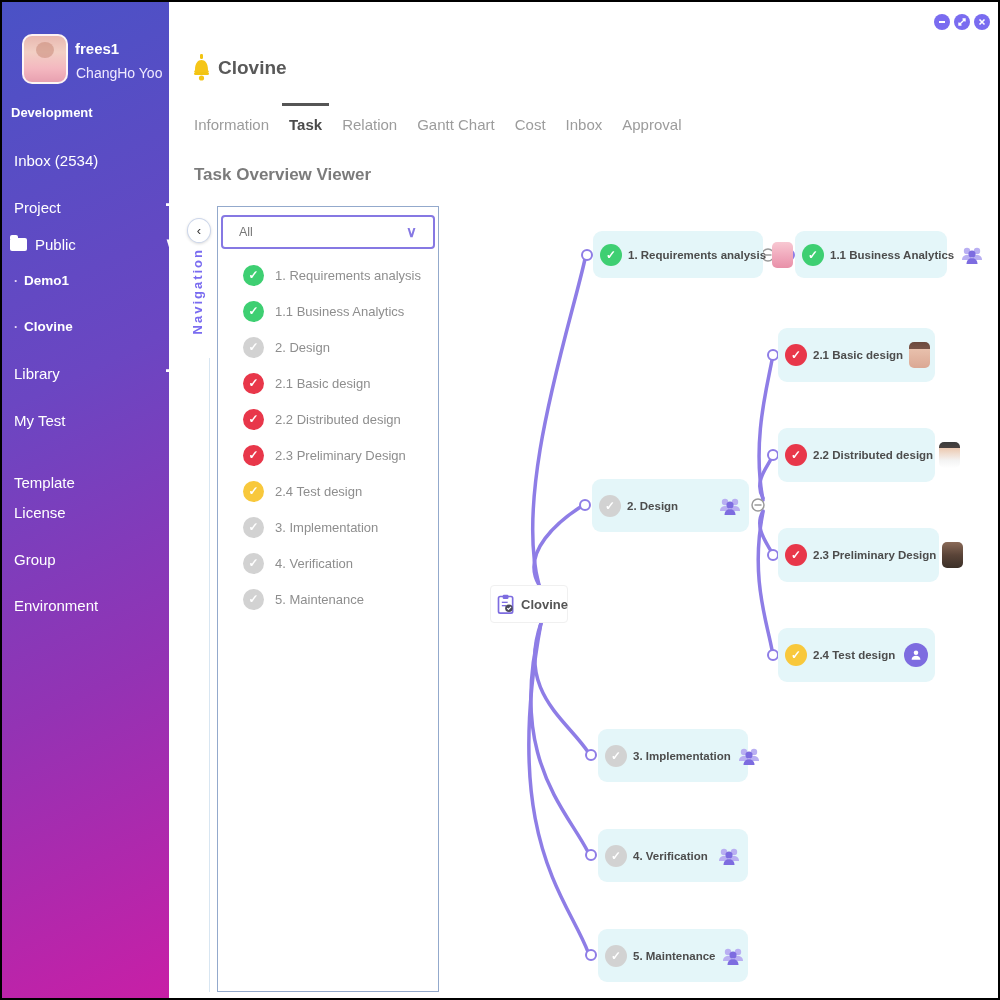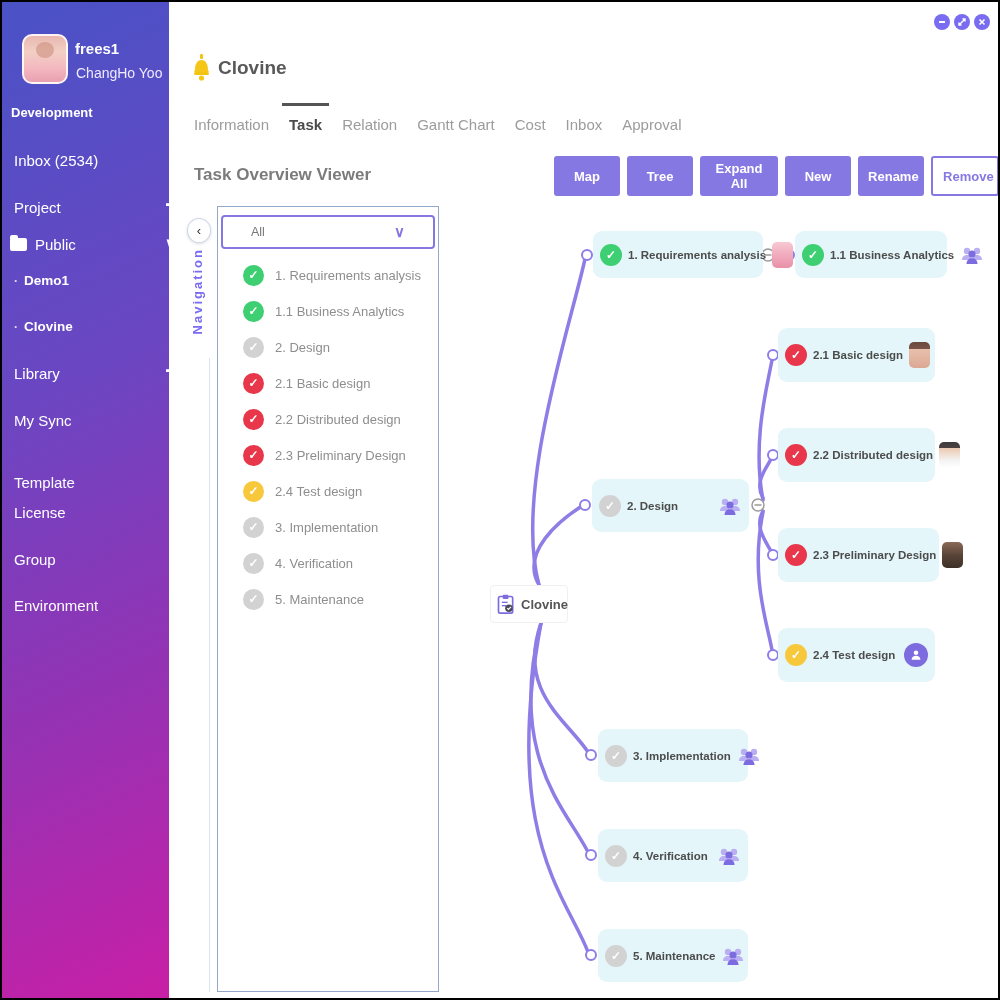--- a/index.html
+++ b/index.html
@@ -54,21 +54,21 @@
   .collapse-btn { position:absolute; left:0px; top:216px; width:24px; height:25px; border-radius:50%;
     background:#fff; border:1px solid #ccd6ea; box-shadow:0 1px 3px rgba(0,0,0,.15); color:#333;
     font-size:13px; display:flex; align-items:center; justify-content:center; cursor:pointer; z-index:3; }
   .nav-vlabel { position:absolute; left:3px; top:246px; writing-mode:vertical-rl; transform:rotate(180deg);
     font-size:13px; font-weight:bold; color:#7a6cf0; letter-spacing:2px; }
   .nav-vline { position:absolute; left:22px; top:356px; width:1px; height:634px; background:#d8e6f2; }
 
   .nav-panel { position:absolute; left:30px; top:204px; width:222px; height:786px; background:#fff;
     border:1px solid #93a9cc; }
   .nav-filter { position:absolute; left:3px; right:3px; top:8px; height:34px; border:2px solid #8678e3;
-    border-radius:4px; background:#fff; display:flex; align-items:center; padding:0 28px; cursor:pointer; }
+    border-radius:4px; background:#fff; display:flex; align-items:center; padding:0 16px; cursor:pointer; }
   .nav-filter-value { font-size:12.5px; color:#777; flex:1; }
   .nav-filter-chevron { color:#8678e3; font-size:15px; font-weight:bold; }
   .task-list { position:absolute; left:0; right:0; top:50px; }
   .task-row { height:36px; display:flex; align-items:center; padding-left:25px; gap:11px; cursor:pointer; }
   .task-label { font-size:13px; color:#8e8e8e; }
 
   .status-dot { width:21px; height:21px; border-radius:50%; color:#fff; font-size:12px; font-weight:bold;
     display:flex; align-items:center; justify-content:center; flex:none; }
   .st-green { background:#3ecf72; }
   .st-red { background:#e8374a; }
@@ -118,21 +118,21 @@
     <div class="side-item side-sub" style="top:271px;">
       <span class="side-bullet">·</span><span>Demo1</span>
     </div>
     <div class="side-item side-sub" style="top:317px;">
       <span class="side-bullet">·</span><span>Clovine</span>
     </div>
 
     <div class="side-item" style="top:363px;">Library</div>
     <div class="side-plus" style="left:163px; top:360px;">+</div>
 
-    <div class="side-item" style="top:410px;">My Sync</div>
+    <div class="side-item" style="top:410px;">My Test</div>
     <div class="side-item" style="top:456px;margin-top:16px;">Template</div>
     <div class="side-item" style="top:502px;">License</div>
     <div class="side-item" style="top:549px;">Group</div>
     <div class="side-item" style="top:595px;">Environment</div>
   </aside>
 
   <div class="main">
 
     <div class="win-controls">
       <div class="win-btn">
@@ -167,28 +167,20 @@
       <span class="tab active">Task</span>
       <span class="tab">Relation</span>
       <span class="tab">Gantt Chart</span>
       <span class="tab">Cost</span>
       <span class="tab">Inbox</span>
       <span class="tab">Approval</span>
     </div>
 
     <div class="page-title">Task Overview Viewer</div>
 
-    <div class="toolbar">
-      <button class="tb-btn">Map</button>
-      <button class="tb-btn">Tree</button>
-      <button class="tb-btn">Expand All</button>
-      <button class="tb-btn">New</button>
-      <button class="tb-btn">Rename</button>
-      <button class="tb-btn outline">Remove</button>
-    </div>
 
     <div class="collapse-btn">‹</div>
     <div class="nav-vlabel">Navigation</div>
     <div class="nav-vline"></div>
 
     <div class="nav-panel">
       <div class="nav-filter">
         <span class="nav-filter-value">All</span>
         <span class="nav-filter-chevron">∨</span>
       </div>

